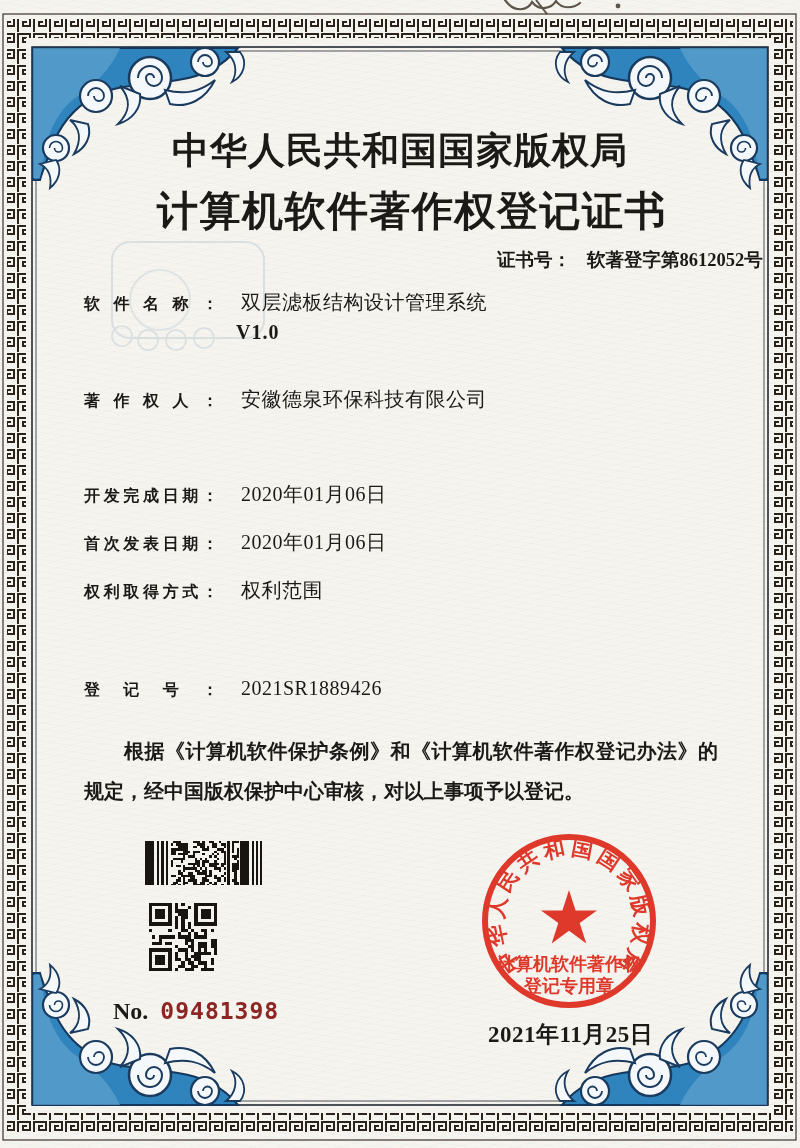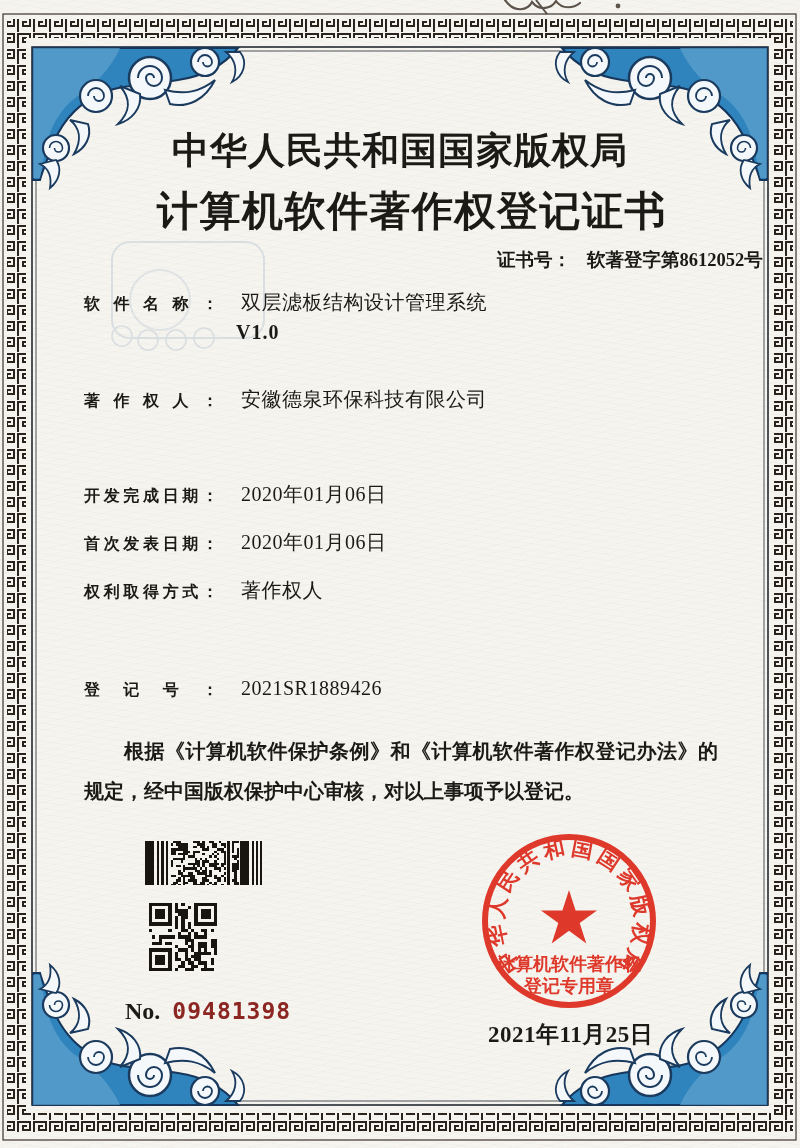--- a/index.html
+++ b/index.html
@@ -31,21 +31,21 @@
   }
   .fvalue{margin-left:18px;font-weight:400;letter-spacing:0.5px;}
   .fvalue2{position:absolute;left:236px;top:321px;font-size:20px;font-weight:700;letter-spacing:1px;}
   .statement{
     position:absolute;left:84px;top:731px;width:634px;
     font-size:20px;line-height:40px;font-weight:600;
     text-align:justify;text-indent:2em;
   }
   .barcode{position:absolute;left:145px;top:841px;}
   .qrcode{position:absolute;left:149px;top:903px;}
-  .serial{position:absolute;left:125px;top:998px;font-size:24px;font-weight:700;white-space:nowrap;}
+  .serial{position:absolute;left:113px;top:998px;font-size:24px;font-weight:700;white-space:nowrap;}
   .serial .num{
     color:#8c2622;font-family:"DejaVu Sans Mono","Liberation Mono",monospace;
     font-weight:700;letter-spacing:1px;margin-left:12px;font-size:23px;
   }
   .seal{position:absolute;left:474px;top:826px;z-index:3;}
   .issue-date{
     position:absolute;left:488px;top:1001px;font-size:23px;font-weight:700;
     letter-spacing:0.5px;z-index:2;white-space:nowrap;margin-top:18px;
   }
 </style>
@@ -139,21 +139,21 @@
       <span class="fvalue">2020年01月06日</span>
     </div>
 
     <div class="row" style="top:529px">
       <span class="flabel">首次发表日期：</span>
       <span class="fvalue">2020年01月06日</span>
     </div>
 
     <div class="row" style="top:577px">
       <span class="flabel">权利取得方式：</span>
-      <span class="fvalue">著作权人</span>
+      <span class="fvalue">权利范围</span>
     </div>
 
 
     <div class="row" style="top:677px">
       <span class="flabel">登记号：</span>
       <span class="fvalue">2021SR1889426</span>
     </div>
 
     <div class="statement">根据《计算机软件保护条例》和《计算机软件著作权登记办法》的规定，经中国版权保护中心审核，对以上事项予以登记。</div>
 

